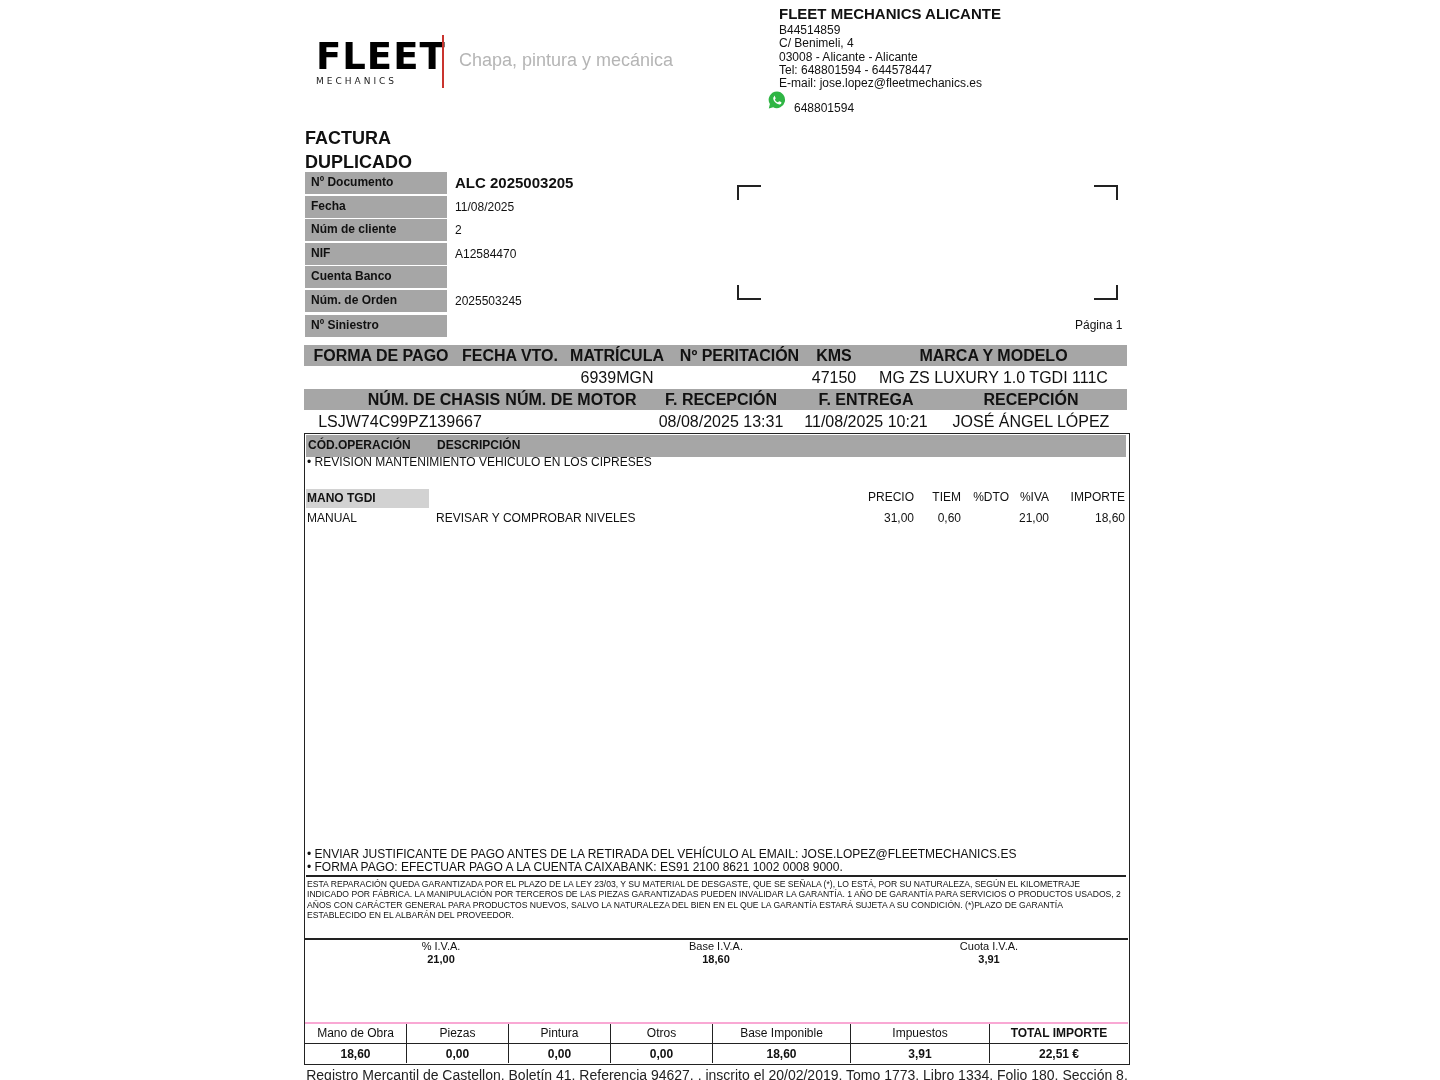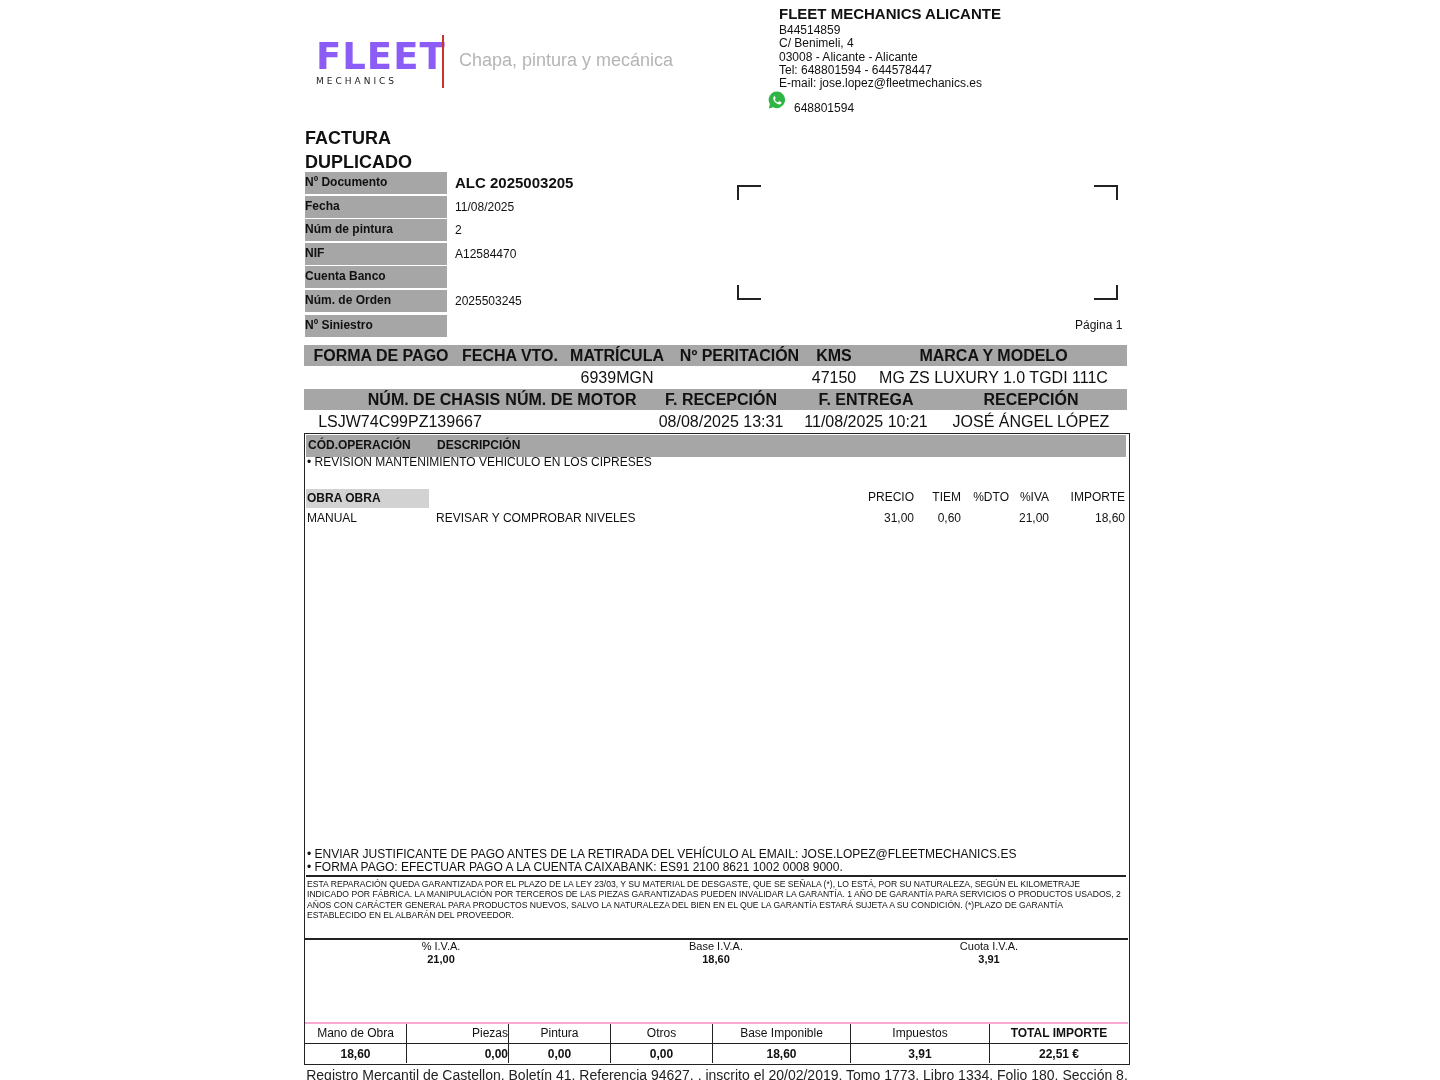--- a/index.html
+++ b/index.html
@@ -1,38 +1,38 @@
 <!DOCTYPE html>
 <html><head>
   <meta charset="utf-8">
   <style>
     html, body { margin: 0; padding: 0; background: #ffffff; }
     body { width: 1440px; height: 1080px; position: relative; font-family: "Liberation Sans", sans-serif; color: #111; overflow: hidden; }
     .abs { position: absolute; }
 
     
     .logo { left: 316px; top: 38px; width: 112px; height: 50px; }
-    .logo-fleet { font-family: "DejaVu Sans", sans-serif; font-weight: bold; font-size: 37px; letter-spacing: 1px; line-height: 37px; color: #8b5cf6; transform: scaleX(1.0); }
+    .logo-fleet { font-family: "DejaVu Sans", sans-serif; font-weight: bold; font-size: 37px; letter-spacing: 1px; line-height: 37px; color: #000000; transform: scaleX(1.0); }
     .logo-mech { font-family: "DejaVu Sans", sans-serif; font-size: 9px; letter-spacing: 3px; color: #222; line-height: 10px; margin-top: 1px; }
     .logo-divider { left: 442px; top: 35px; width: 2px; height: 53px; background: #c9342e; }
     .logo-tagline { left: 459px; top: 50px; font-size: 18px; color: #b5b5b5; letter-spacing: 0px; }
 
     
     .company { left: 763px; top: 5px; font-size: 12px; line-height: 13.3px; margin-left: 16px; }
     .company .name { font-size: 15px; font-weight: bold; line-height: 17px; margin-bottom: 2px; }
     .wa-icon { left: 767px; top: 90px; width: 20px; height: 20px; }
     .wa-number { left: 794px; top: 101px; font-size: 12px; }
 
     
     .title { left: 305px; top: 126px; font-size: 18px; font-weight: bold; line-height: 24px; }
 
     
     .info { left: 305px; top: 172px; }
     .info-row { position: absolute; left: 0; height: 22px; width: 820px; }
-    .info-label { position: absolute; left: 0; top: 0; width: 142px; height: 22px; background: #a6a6a6; font-size: 12px; font-weight: bold; box-sizing: border-box; line-height: 20px; }
+    .info-label { position: absolute; left: 0; top: 0; width: 142px; height: 22px; background: #a6a6a6; font-size: 12px; font-weight: bold; padding-left: 6px; box-sizing: border-box; line-height: 20px; }
     .info-value { position: absolute; left: 150px; top: 0; font-size: 12px; line-height: 22px; }
     .info-value.big { font-size: 15px; font-weight: bold; }
 
     
     .bracket { position: absolute; width: 22px; height: 13px; border-color: #222; border-style: solid; border-width: 0; }
     .br-tl { left: 737px; top: 185px; border-top-width: 2px; border-left-width: 2px; }
     .br-tr { left: 1094px; top: 185px; border-top-width: 2px; border-right-width: 2px; }
     .br-bl { left: 737px; top: 285px; border-bottom-width: 2px; border-left-width: 2px; }
     .br-br { left: 1094px; top: 285px; border-bottom-width: 2px; border-right-width: 2px; }
     .page-num { left: 1075px; top: 318px; font-size: 12px; }
@@ -104,21 +104,21 @@
 <div class="abs info">
   <div class="info-row" style="top:0px;">
     <div class="info-label">Nº Documento</div>
     <div class="info-value big">ALC 2025003205</div>
   </div>
   <div class="info-row" style="top:24px;">
     <div class="info-label">Fecha</div>
     <div class="info-value">11/08/2025</div>
   </div>
   <div class="info-row" style="top:47px;">
-    <div class="info-label">Núm de pintura</div>
+    <div class="info-label">Núm de cliente</div>
     <div class="info-value">2</div>
   </div>
   <div class="info-row" style="top:71px;">
     <div class="info-label">NIF</div>
     <div class="info-value">A12584470</div>
   </div>
   <div class="info-row" style="top:94px;">
     <div class="info-label">Cuenta Banco</div>
     <div class="info-value"></div>
   </div>
@@ -175,21 +175,21 @@
 </div>
 
 <div class="abs mainbox">
   <div class="ops-head">
     <span style="left:2px;">CÓD.OPERACIÓN</span>
     <span style="left:131px;">DESCRIPCIÓN</span>
   </div>
 
   <div class="op-line" style="left:2px;top:21px;">• REVISION MANTENIMIENTO VEHICULO EN LOS CIPRESES</div>
 
-  <div class="mano-obra">OBRA OBRA</div>
+  <div class="mano-obra">MANO TGDI</div>
 
   <div class="num-col" style="right:215px;top:56px;">PRECIO</div>
   <div class="num-col" style="right:168px;top:56px;">TIEM</div>
   <div class="num-col" style="right:120px;top:56px;">%DTO</div>
   <div class="num-col" style="right:80px;top:56px;">%IVA</div>
   <div class="num-col" style="right:4px;top:56px;">IMPORTE</div>
 
   <div>
     <div class="op-line" style="left:2px;top:77px;">MANUAL</div>
     <div class="op-line" style="left:131px;top:77px;">REVISAR Y COMPROBAR NIVELES</div>
@@ -217,21 +217,21 @@
   <div class="iva-col" style="left:584px;">
     <div>Cuota I.V.A.</div>
     <div class="v">3,91</div>
   </div>
 
   <div class="totals">
     <div class="tcell" style="left:0;width:102px;">
       <div class="h">Mano de Obra</div>
       <div class="v">18,60</div>
     </div>
-    <div class="tcell" style="left:102px;width:102px;text-align:right;">
+    <div class="tcell" style="left:102px;width:102px;">
       <div class="h">Piezas</div>
       <div class="v">0,00</div>
     </div>
     <div class="tcell" style="left:204px;width:102px;">
       <div class="h">Pintura</div>
       <div class="v">0,00</div>
     </div>
     <div class="tcell" style="left:306px;width:102px;">
       <div class="h">Otros</div>
       <div class="v">0,00</div>

